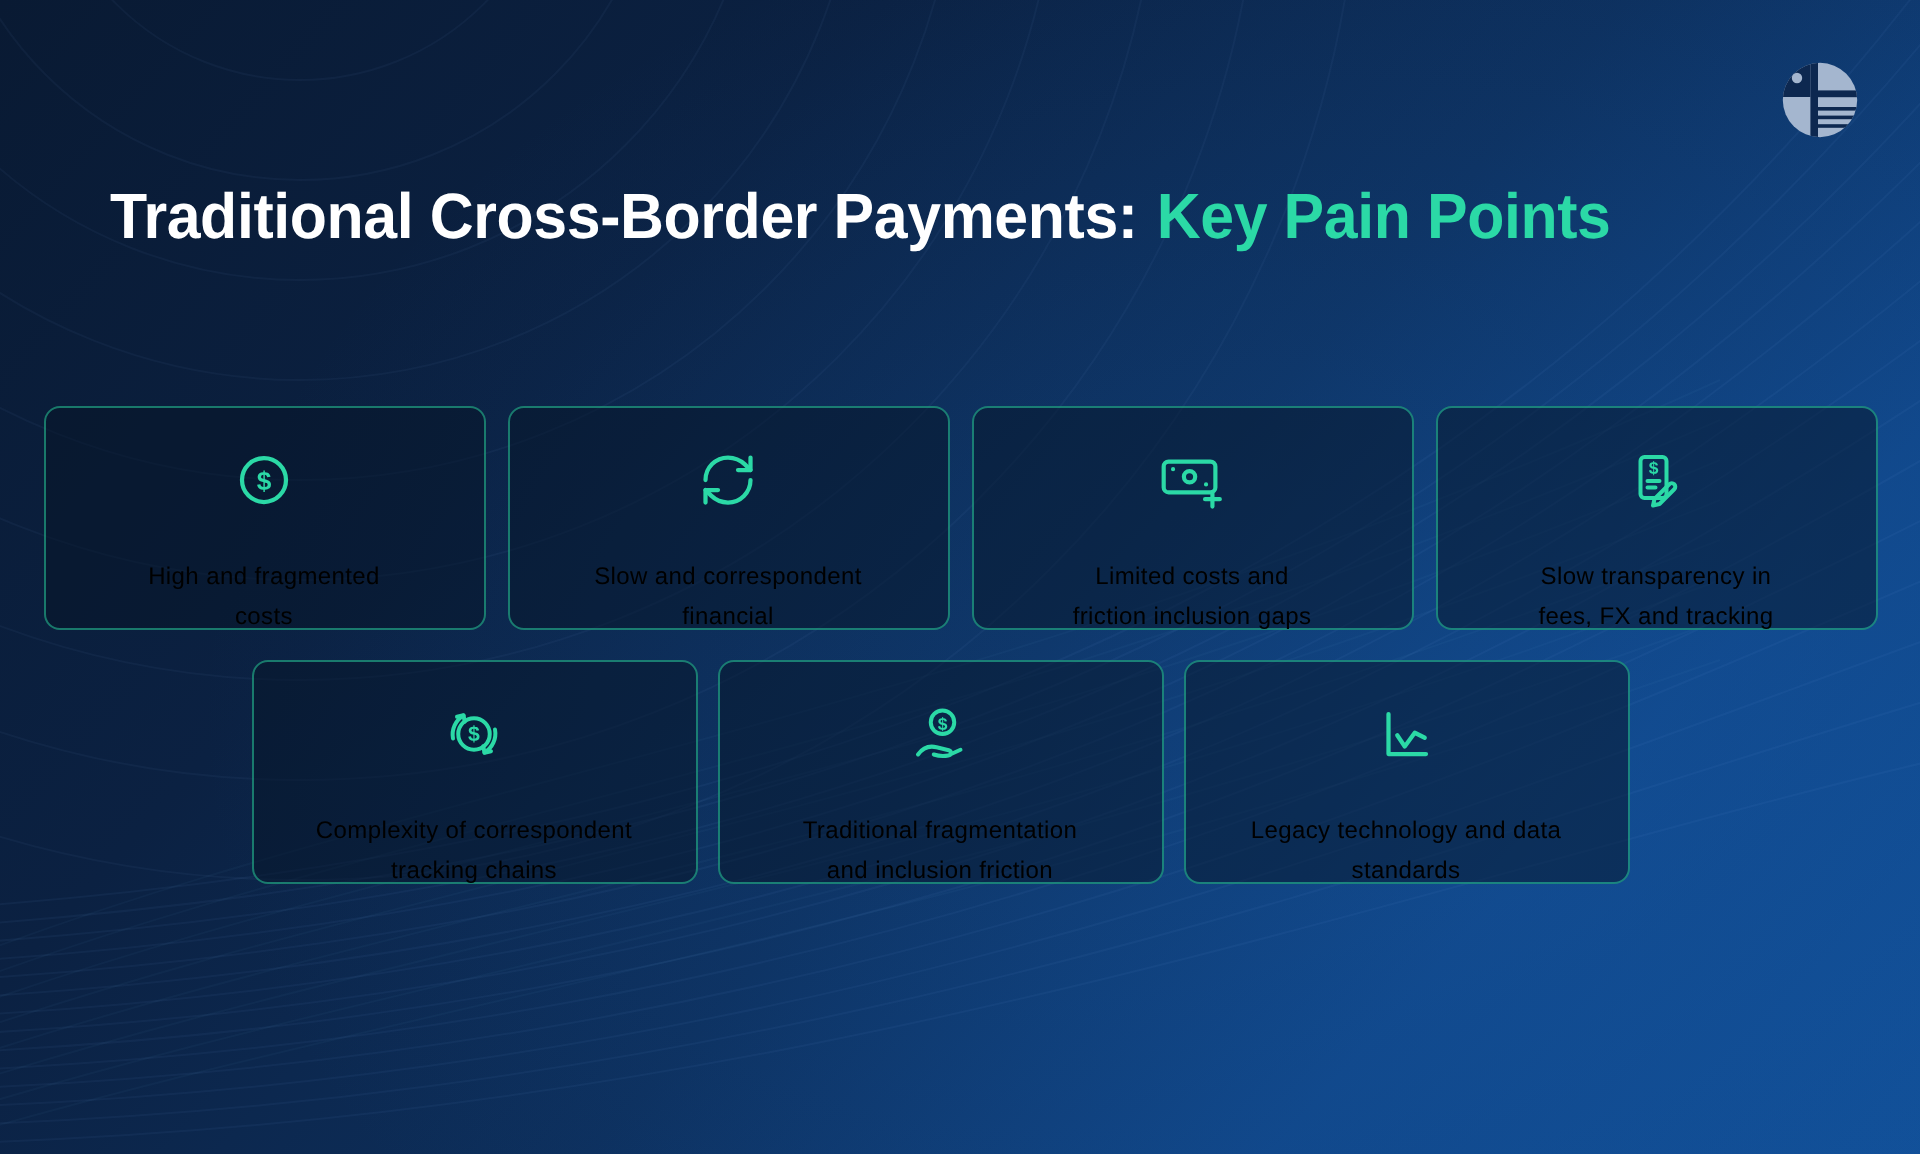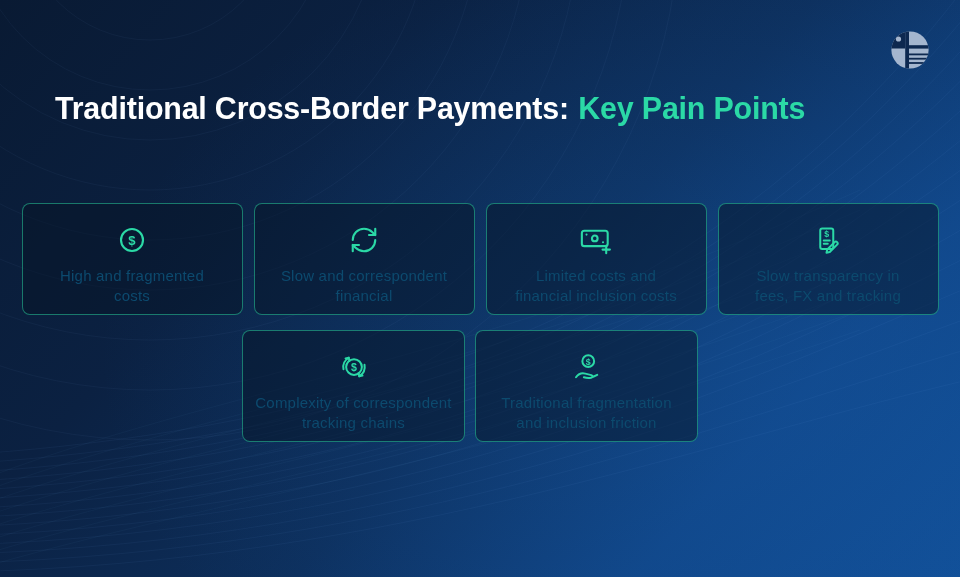--- a/index.html
+++ b/index.html
@@ -27,22 +27,22 @@
   .card{
     width:221px;height:112px;box-sizing:border-box;border-radius:8px;
     border:1px solid rgba(43,217,166,0.5);
     background:rgba(6,19,38,0.5);
     display:flex;flex-direction:column;align-items:center;
     padding:21px 6px 0 6px;
   }
   .row2 .card{width:223px;}
   .card .icon{height:30px;margin-bottom:11px;flex:none;}
   .card .label{
-    font-size:15px;line-height:20px;color:#0c4a6e;text-align:center;
-    letter-spacing:0.2px;width:100%;
+    font-size:12px;line-height:20px;color:#000000;text-align:center;
+    letter-spacing:0.2px;width:100%;margin-top:12px;
   }
 </style>
 </head>
 <body>
 
 <svg class="decor" width="960" height="577" viewBox="0 0 960 577">
     <circle cx="150" cy="-90" r="130" stroke="#8FB6E6" stroke-opacity="0.05" fill="none"></circle>
     <circle cx="150" cy="-90" r="180" stroke="#8FB6E6" stroke-opacity="0.05" fill="none"></circle>
     <circle cx="150" cy="-90" r="230" stroke="#8FB6E6" stroke-opacity="0.05" fill="none"></circle>
     <circle cx="150" cy="-90" r="280" stroke="#8FB6E6" stroke-opacity="0.05" fill="none"></circle>
@@ -115,21 +115,21 @@
     <div class="label"><span>Slow and correspondent</span><br><span>financial</span></div>
   </div>
 
   <div class="card">
     <svg class="icon" width="32" height="30" viewBox="0 0 26 24" fill="none" stroke="#2BD9A6" stroke-width="1.7" stroke-linecap="round" stroke-linejoin="round">
       <rect x="1.5" y="4.5" width="21" height="12.5" rx="2"></rect>
       <circle cx="12" cy="10.7" r="2.3"></circle>
       <path d="M5.3 7.6h.01M18.7 13.8h.01"></path>
       <path d="M21.3 16.8v6M18.3 19.8h6"></path>
     </svg>
-    <div class="label"><span>Limited costs and</span><br><span>financial inclusion costs</span></div>
+    <div class="label"><span>Limited costs and</span><br><span>friction inclusion gaps</span></div>
   </div>
 
   <div class="card">
     <svg class="icon" width="30" height="30" viewBox="0 0 24 24" fill="none" stroke="#2BD9A6" stroke-width="1.6" stroke-linecap="round" stroke-linejoin="round">
       <rect x="5.8" y="2.8" width="10.4" height="16.4" rx="1.6"></rect>
       <text x="11" y="9.6" text-anchor="middle" font-size="7" font-weight="bold" fill="#2BD9A6" stroke="none" font-family="Liberation Sans, sans-serif">$</text>
       <path d="M8.6 12.4h4.8M8.6 15h3.2"></path>
       <path d="M13.4 21.6l-2.6.6.6-2.6 5.9-5.9a1.4 1.4 0 0 1 2 2z"></path>
     </svg>
     <div class="label"><span>Slow transparency in</span><br><span>fees, FX and tracking</span></div>
@@ -154,14 +154,21 @@
   <div class="card">
     <svg class="icon" width="30" height="30" viewBox="0 0 24 24" fill="none" stroke="#2BD9A6" stroke-width="1.6" stroke-linecap="round" stroke-linejoin="round">
       <circle cx="13" cy="7.3" r="4.7"></circle>
       <text x="13" y="10.2" text-anchor="middle" font-size="7" font-weight="bold" fill="#2BD9A6" stroke="none" font-family="Liberation Sans, sans-serif">$</text>
       <path d="M3.2 20.2c2-2.8 4.6-3.6 7.4-2.9l4.9 1.2c1.2.3 1.1 1.9-.2 2.1-2 .4-4 .2-5.8-.4"></path>
       <path d="M16.9 19.8l3.3-1.5"></path>
     </svg>
     <div class="label"><span>Traditional fragmentation</span><br><span>and inclusion friction</span></div>
   </div>
 
+  <div class="card">
+    <svg class="icon" width="30" height="30" viewBox="0 0 24 24" fill="none" stroke="#2BD9A6" stroke-width="1.7" stroke-linecap="round" stroke-linejoin="round">
+      <path d="M5 4v16h15"></path>
+      <path d="M8.5 12.5l3 4.5 4-5.5 4 2"></path>
+    </svg>
+    <div class="label"><span>Legacy technology and data</span><br><span>standards</span></div>
+  </div>
 
 </div>
 
 </body></html>

